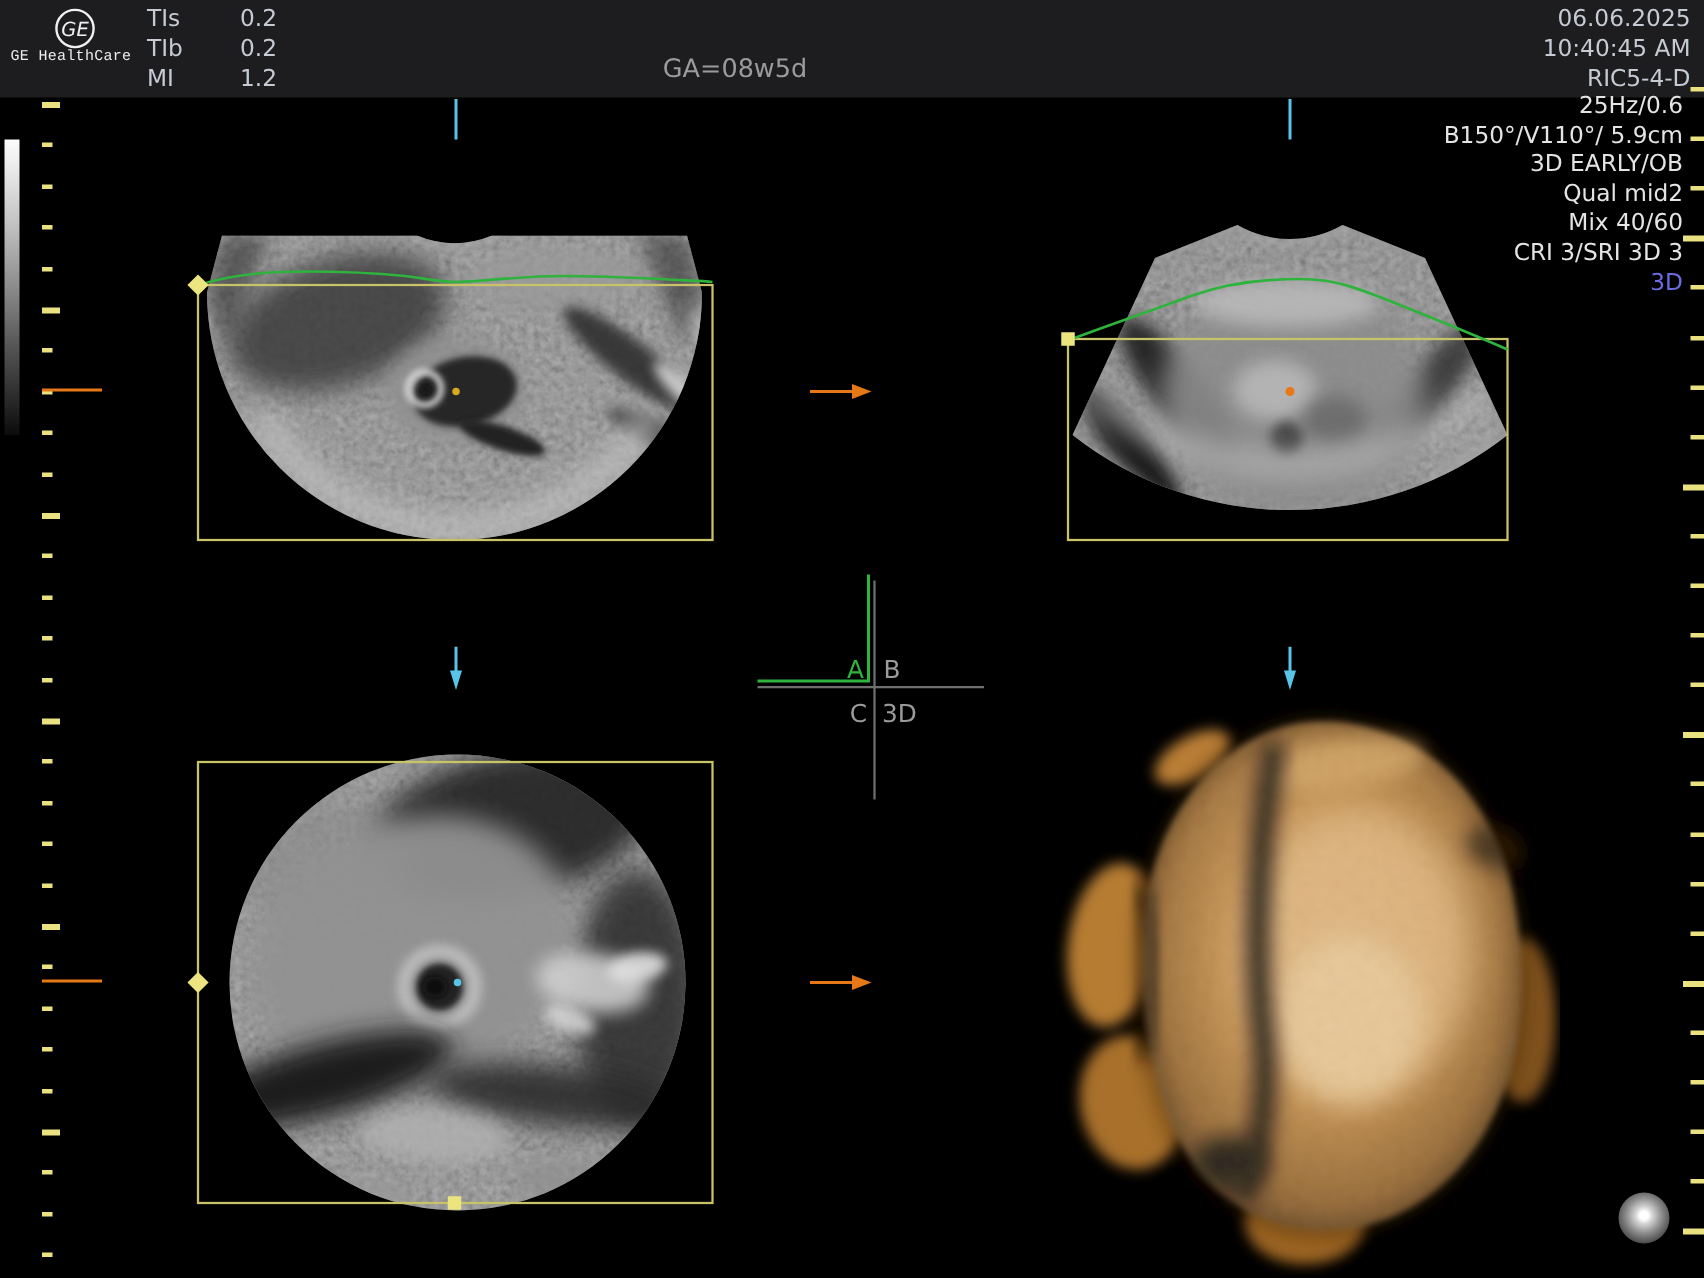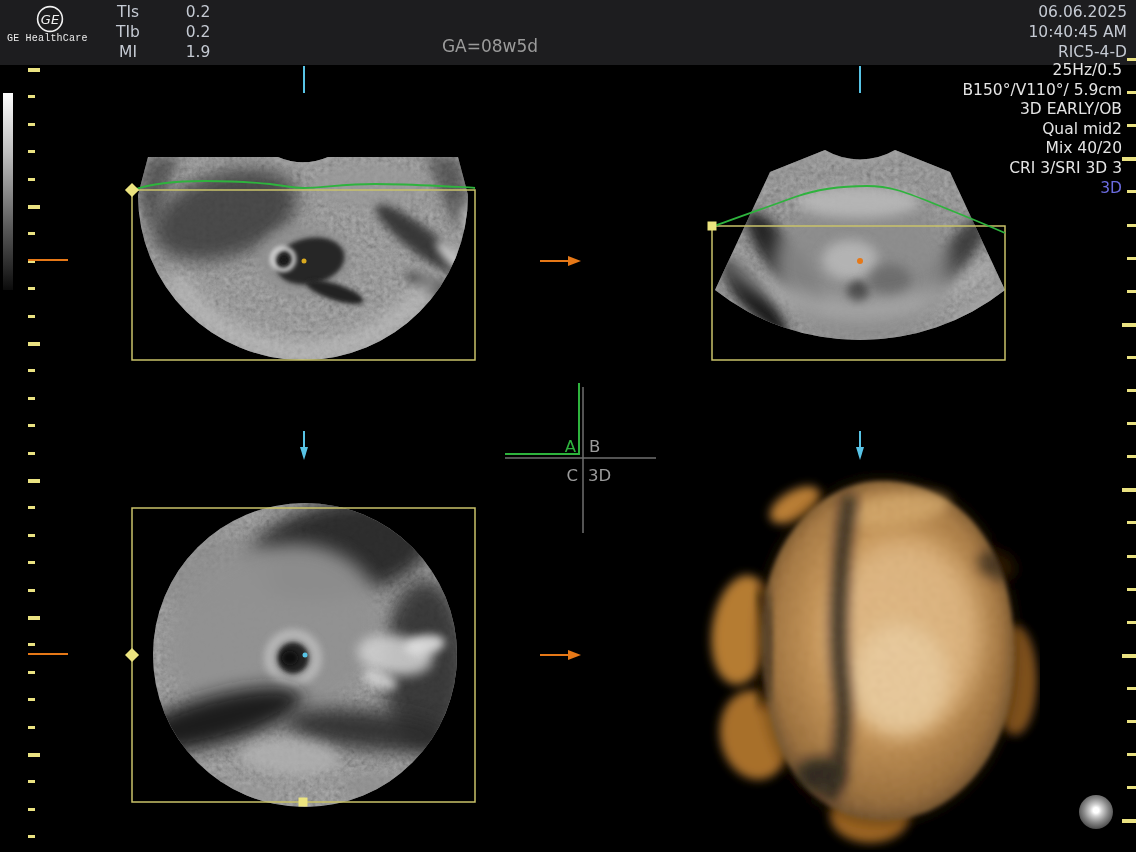--- a/index.html
+++ b/index.html
@@ -4,23 +4,23 @@
 <style>
   html,body{margin:0;padding:0;background:#000;}
   #stage{position:relative;width:1136px;height:852px;background:#000;overflow:hidden;
          font-family:"DejaVu Sans","Liberation Sans",sans-serif;}
   .abs{position:absolute;}
   
   #topbar{left:0;top:0;width:1136px;height:65px;background:#1d1d1f;}
   #ge-logo{left:36px;top:5px;width:28px;height:28px;}
   #brand{left:7px;top:33px;color:#ececec;font-size:10px;letter-spacing:.2px;font-family:Liberation Mono, monospace;}
   #ga{left:400px;top:36px;width:180px;text-align:center;color:#9b9b9b;font-size:17px;}
-  .ti-row{position:absolute;width:60px;text-align:center;color:#c5cad3;font-size:15.5px;}
+  .ti-row{position:absolute;width:60px;text-align:left;color:#c5cad3;font-size:15.5px;}
   .ti-label{right:978px;}
-  .ti-value{right:920px;width:36px;}
+  .ti-value{right:940px;width:36px;}
   .dt-row{position:absolute;right:9px;width:160px;text-align:right;color:#c5cad3;font-size:15.5px;}
   
   #params{right:14px;top:61px;text-align:right;color:#e4e4e4;font-size:15.5px;line-height:19.6px;}
   #param-mode{color:#6b6bdf;}
   
   #graybar{left:3px;top:93px;width:10px;height:197px;
     background:linear-gradient(#fdfdfd,#e9e9e9 10%,#bfbfbf 30%,#8b8b8b 50%,#555 70%,#2a2a2a 88%,#0b0b0b);}
   .tick{position:absolute;background:#eae281;}
   .focus-line{position:absolute;left:28px;width:40px;height:2px;background:#e67817;}
   .plane-line{position:absolute;width:2px;height:27px;background:#58c4e6;}
@@ -83,33 +83,33 @@
       <text x="14" y="19" text-anchor="middle" font-size="13" font-style="italic" font-family="DejaVu Serif, Liberation Serif, serif" fill="#f0f0f0">GE</text>
     </svg>
     <div id="brand" class="abs">GE HealthCare</div>
     <div id="ga" class="abs">GA=08w5d</div>
 
     <div class="ti-row ti-label" style="top:3px">TIs</div>
     <div class="ti-row ti-value" style="top:3px">0.2</div>
     <div class="ti-row ti-label" style="top:23px">TIb</div>
     <div class="ti-row ti-value" style="top:23px">0.2</div>
     <div class="ti-row ti-label" style="top:43px">MI</div>
-    <div class="ti-row ti-value" style="top:43px">1.9</div>
+    <div class="ti-row ti-value" style="top:43px">1.2</div>
 
     <div class="dt-row" style="top:3px">06.06.2025</div>
     <div class="dt-row" style="top:23px">10:40:45 AM</div>
     <div class="dt-row" style="top:43px">RIC5-4-D</div>
   </div>
 
   <div id="params" class="abs">
-    <div>25Hz/0.5</div>
+    <div>25Hz/0.6</div>
     <div>B150°/V110°/ 5.9cm</div>
     <div>3D EARLY/OB</div>
     <div>Qual mid2</div>
-    <div>Mix 40/20</div>
+    <div>Mix 40/60</div>
     <div>CRI 3/SRI 3D 3</div>
     <div id="param-mode">3D</div>
   </div>
 
   <div id="graybar" class="abs"></div>
 
   <div id="rulers" class="abs" style="left:0;top:0;width:1136px;height:852px">
       <div class="tick" style="left: 28px; top: 68px; width: 12px; height: 4px; background: rgb(234, 226, 129);"></div>
       <div class="tick" style="left: 28px; top: 95px; width: 7px; height: 3px; background: rgb(234, 226, 129);"></div>
       <div class="tick" style="left: 28px; top: 123px; width: 7px; height: 3px; background: rgb(234, 226, 129);"></div>

